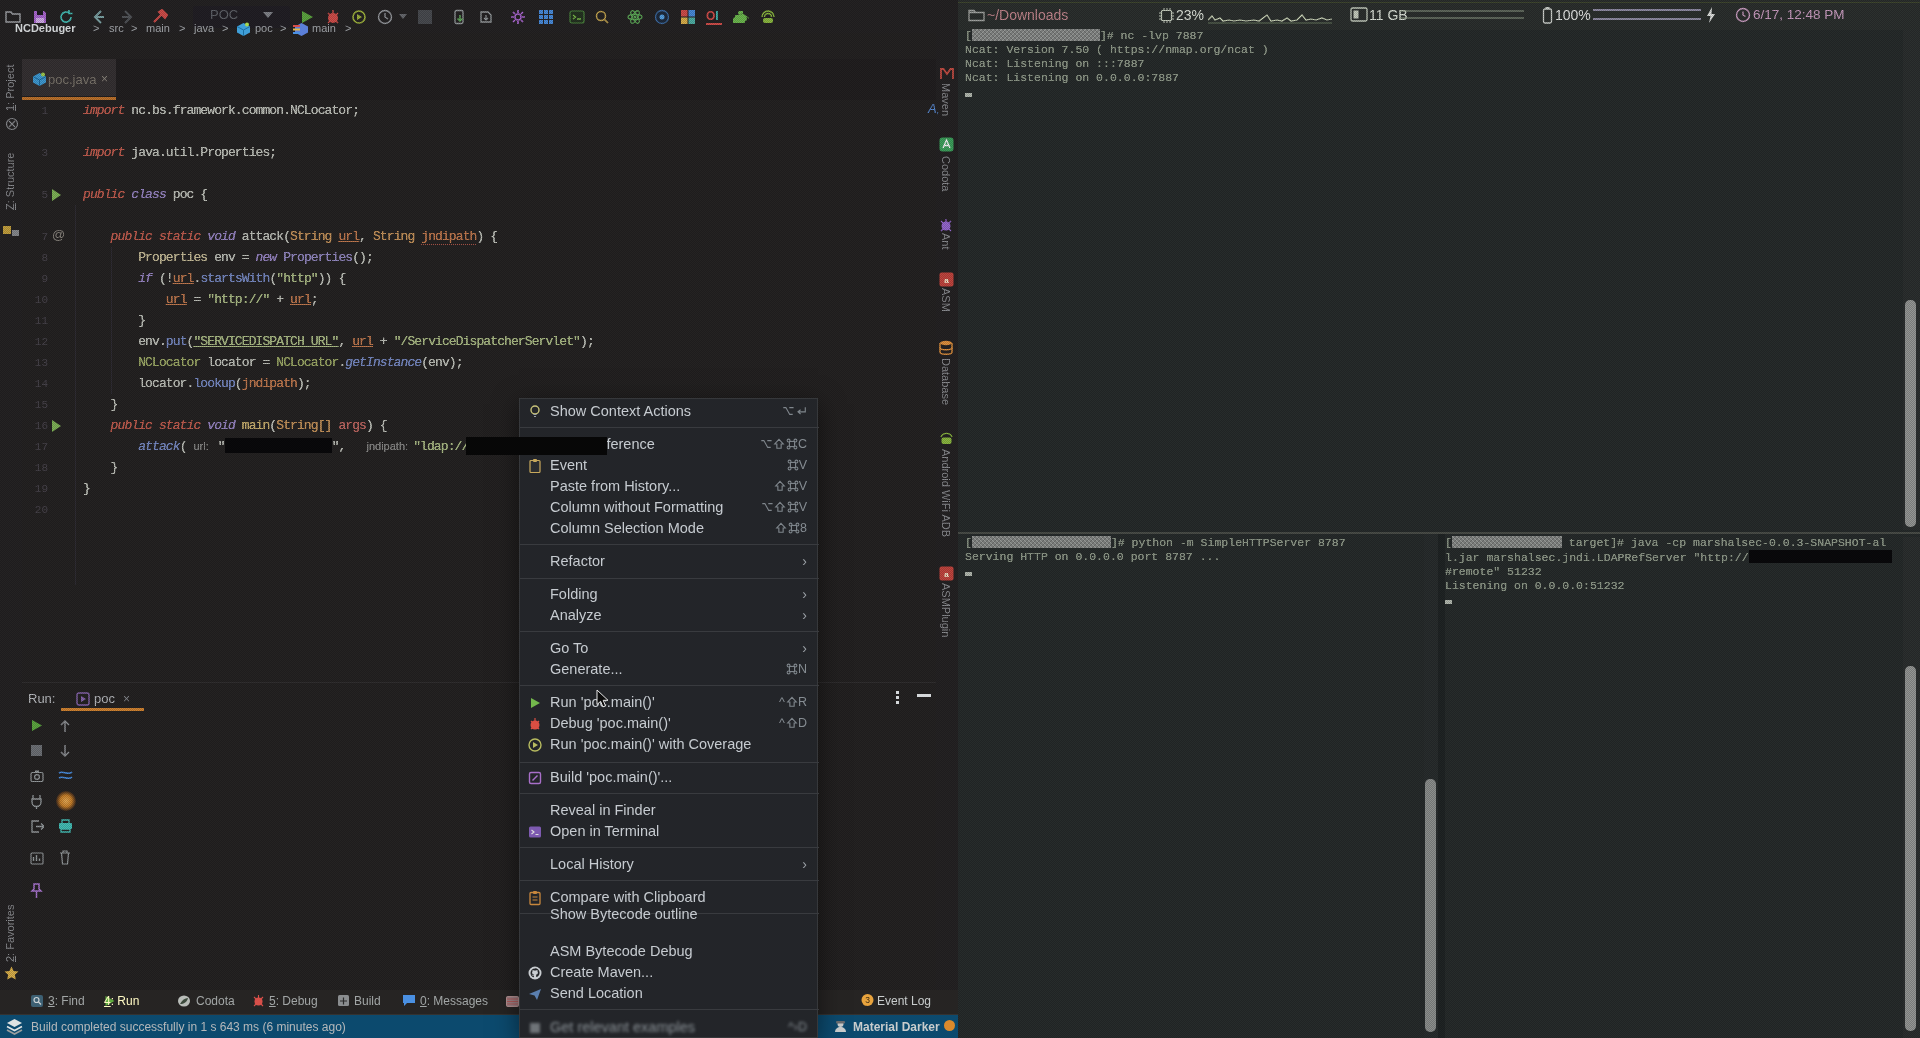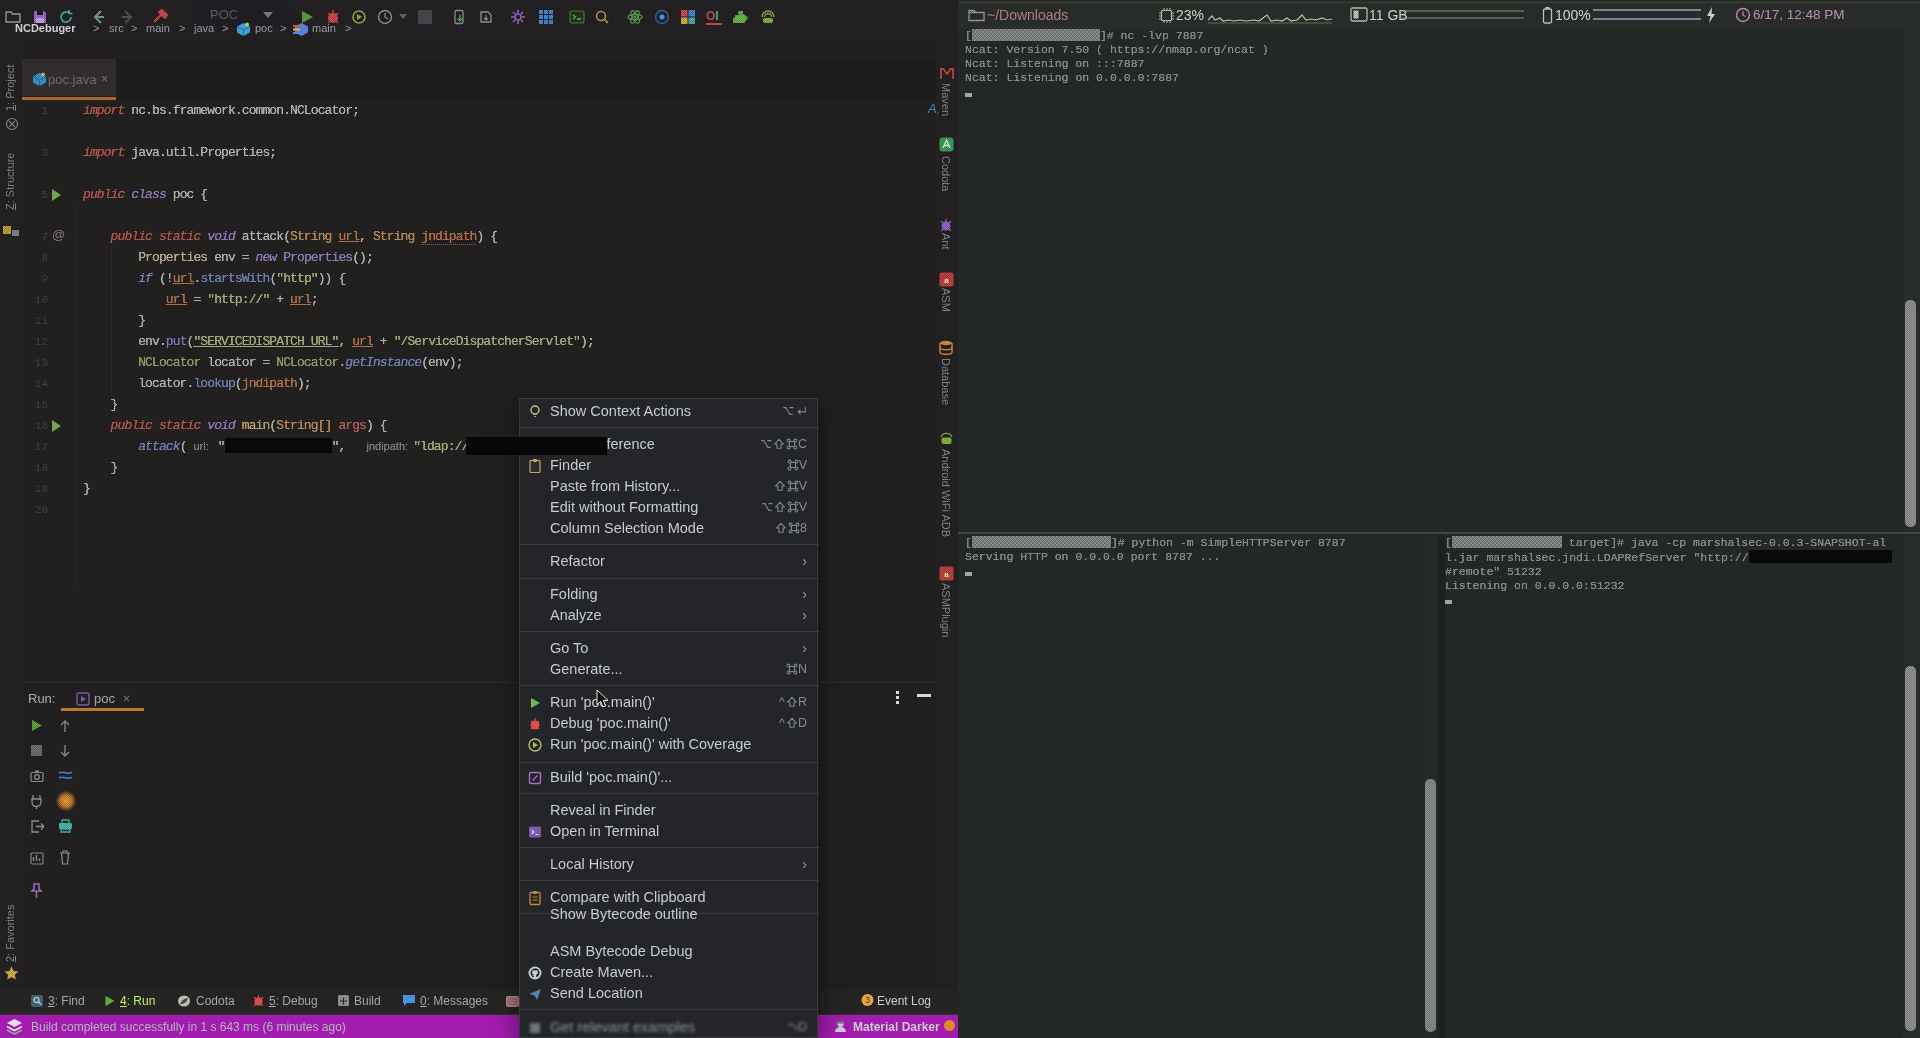--- a/index.html
+++ b/index.html
@@ -21,21 +21,21 @@
 .fld{color:#c97e4f}
 .mtd{color:#7b8fc9}
 .cls{color:#a3b168}
 .typ{color:#cf9a5c}
 .inl{font-size:11px;color:#8b8b87;letter-spacing:0;font-family:"Liberation Sans",sans-serif}
 .gl{position:absolute;width:0;height:0;border-style:solid}
 
 #runpanel{position:absolute;left:22px;top:682px;width:936px;height:308px;background:#242220;border-top:1px solid #312f2e}
 
 #statusbar{position:absolute;left:0;top:990px;width:958px;height:24px;background:#262423;color:#a2a6a6;font-size:12px;z-index:5}
-#buildbar{position:absolute;left:0;top:1014px;width:958px;height:24px;background:#a21caf;border-top:1px solid #343230;color:#a6acac;font-size:12.5px;z-index:5}
+#buildbar{position:absolute;left:0;top:1014px;width:958px;height:24px;background:#0c4a6e;border-top:1px solid #343230;color:#a6acac;font-size:12.5px;z-index:5}
 
 #lbar{position:absolute;left:0;top:33px;width:22px;height:1005px;background:#242221}
 #rbar{position:absolute;left:936px;top:33px;width:22px;height:1005px;background:#242221}
 .vtext{position:absolute;color:#8f9193;font-size:11px;white-space:nowrap}
 .vtL{transform:rotate(-90deg);transform-origin:left top}
 .vtR{transform:rotate(90deg);transform-origin:left top}
 
 #menu{position:absolute;left:519px;top:398px;width:299px;height:640px;background:#232529;border:1px solid #36383b;box-shadow:0 6px 24px rgba(0,0,0,.5);z-index:20}
 .mi{position:absolute;left:0;width:299px;height:21px;color:#c6cbd0;font-size:14.5px}
 .mi .lbl{position:absolute;left:30px;top:2px}
@@ -296,21 +296,21 @@
   <div id="statusbar">
     <svg class="abs" style="left:30px;top:4px" width="14" height="14" viewBox="0 0 14 14">
           <rect x="1" y="1" width="12" height="12" rx="2" fill="#3d6073"></rect>
           <circle cx="6.5" cy="6" r="2.5" fill="none" stroke="#cdd3d6" stroke-width="1.2"></circle>
           <path d="M8.5 8 11 10.5" stroke="#cdd3d6" stroke-width="1.2"></path>
         </svg>
     <div class="abs" style="left:48px;top:4px"><span style="text-decoration:underline">3</span>: Find</div>
     <svg class="abs" style="left:104px;top:5px" width="12" height="12" viewBox="0 0 12 12">
           <path d="M1.5 1l9 5-9 5z" fill="#5fad3f"></path>
         </svg>
-    <div class="abs" style="left:120px;top:4px;color:#bef264"><span style="text-decoration:underline">4</span>: Run</div>
+    <div class="abs" style="left:104px;top:4px;color:#fef9c3"><span style="text-decoration:underline">4</span>: Run</div>
     <svg class="abs" style="left:177px;top:4px" width="14" height="14" viewBox="0 0 14 14">
           <ellipse cx="7" cy="7" rx="6" ry="5.5" fill="#b9bdb9"></ellipse>
           <path d="M3 10c2-4 5-6 8-6-1 4-4 6-8 6z" fill="#3c4a3c"></path>
         </svg>
     <div class="abs" style="left:196px;top:4px">Codota</div>
     <svg class="abs" style="left:252px;top:4px" width="13" height="13" viewBox="0 0 13 13">
           <circle cx="6.5" cy="7.5" r="4" fill="#d8504a"></circle>
           <path d="M2 3l9 9M11 3 2 12M6.5 1v3" stroke="#d8504a" stroke-width="1.1" fill="none"></path>
         </svg>
     <div class="abs" style="left:269px;top:4px"><span style="text-decoration:underline">5</span>: Debug</div>
@@ -429,21 +429,21 @@
               <circle cx="11" cy="3" r="1.7" fill="none" stroke="#7f868c" stroke-width="1.2"></circle>
               <circle cx="3" cy="11" r="1.7" fill="none" stroke="#7f868c" stroke-width="1.2"></circle>
               <circle cx="11" cy="11" r="1.7" fill="none" stroke="#7f868c" stroke-width="1.2"></circle>
             </svg>C</span>
         </div>
     <div class="mi" style="top:56px">
           <svg class="micon" viewBox="0 0 16 16">
             <rect x="3" y="2.5" width="10" height="12" rx="1" fill="#2b2d30" stroke="#c8a95c" stroke-width="1.2"></rect>
             <rect x="6" y="1" width="4" height="3" rx="1" fill="#c8a95c"></rect>
           </svg>
-          <span class="lbl">Finder</span>
+          <span class="lbl">Event</span>
           <span class="sc"><svg class="kg" viewBox="0 0 14 14">
               <rect x="4" y="4" width="6" height="6" fill="none" stroke="#7f868c" stroke-width="1.3"></rect>
               <circle cx="3" cy="3" r="1.7" fill="none" stroke="#7f868c" stroke-width="1.2"></circle>
               <circle cx="11" cy="3" r="1.7" fill="none" stroke="#7f868c" stroke-width="1.2"></circle>
               <circle cx="3" cy="11" r="1.7" fill="none" stroke="#7f868c" stroke-width="1.2"></circle>
               <circle cx="11" cy="11" r="1.7" fill="none" stroke="#7f868c" stroke-width="1.2"></circle>
             </svg>V</span>
         </div>
     <div class="mi" style="top:77px">
           <span class="lbl">Paste from History...</span>
@@ -451,21 +451,21 @@
               <path d="M7 1.5 12 7H9.5v5h-5V7H2Z" stroke="#7f868c" fill="none" stroke-width="1.3"></path>
             </svg><svg class="kg" viewBox="0 0 14 14">
               <rect x="4" y="4" width="6" height="6" fill="none" stroke="#7f868c" stroke-width="1.3"></rect>
               <circle cx="3" cy="3" r="1.7" fill="none" stroke="#7f868c" stroke-width="1.2"></circle>
               <circle cx="11" cy="3" r="1.7" fill="none" stroke="#7f868c" stroke-width="1.2"></circle>
               <circle cx="3" cy="11" r="1.7" fill="none" stroke="#7f868c" stroke-width="1.2"></circle>
               <circle cx="11" cy="11" r="1.7" fill="none" stroke="#7f868c" stroke-width="1.2"></circle>
             </svg>V</span>
         </div>
     <div class="mi" style="top:98px">
-          <span class="lbl">Edit without Formatting</span>
+          <span class="lbl">Column without Formatting</span>
           <span class="sc"><svg class="kg" viewBox="0 0 14 14">
               <path d="M1.5 3h3l4.5 8h3.5M8.5 3h5" stroke="#7f868c" fill="none" stroke-width="1.3"></path>
             </svg><svg class="kg" viewBox="0 0 14 14">
               <path d="M7 1.5 12 7H9.5v5h-5V7H2Z" stroke="#7f868c" fill="none" stroke-width="1.3"></path>
             </svg><svg class="kg" viewBox="0 0 14 14">
               <rect x="4" y="4" width="6" height="6" fill="none" stroke="#7f868c" stroke-width="1.3"></rect>
               <circle cx="3" cy="3" r="1.7" fill="none" stroke="#7f868c" stroke-width="1.2"></circle>
               <circle cx="11" cy="3" r="1.7" fill="none" stroke="#7f868c" stroke-width="1.2"></circle>
               <circle cx="3" cy="11" r="1.7" fill="none" stroke="#7f868c" stroke-width="1.2"></circle>
               <circle cx="11" cy="11" r="1.7" fill="none" stroke="#7f868c" stroke-width="1.2"></circle>

